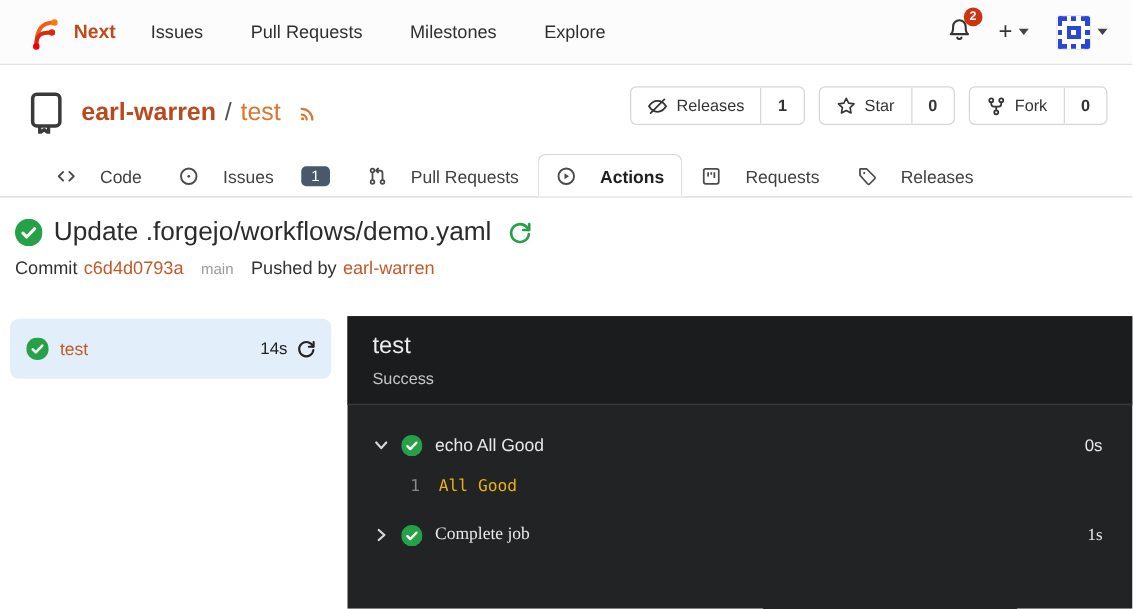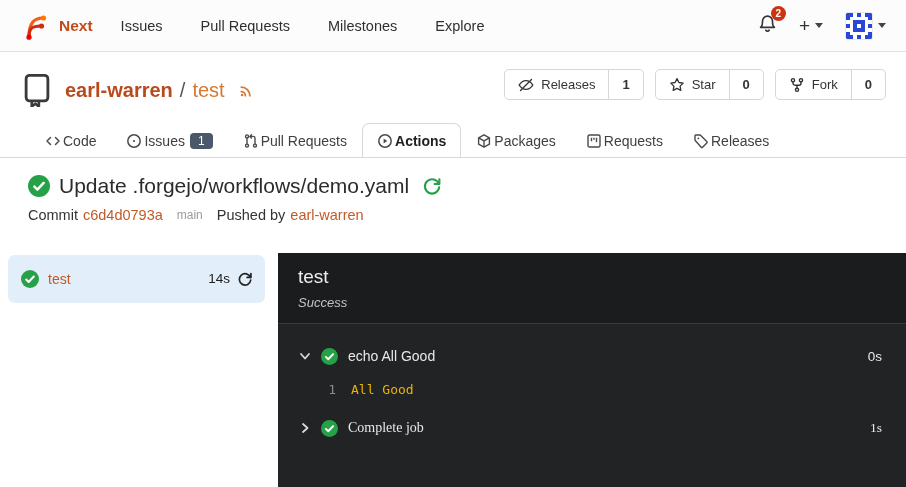--- a/index.html
+++ b/index.html
@@ -43,30 +43,30 @@
   .repo-name { color: #d8772e; font-weight: 400; cursor: pointer; }
   .rss-icon { color: #d8772e; margin-left: 6px; cursor: pointer; }
   .repo-actions { position: absolute; right: 20px; top: 17px; display: flex; gap: 11px; }
   .btn-group { display: flex; border: 1px solid #d6d6d6; border-radius: 5px; background: #fff; overflow: hidden; height: 31px; }
   .btn-main { display: flex; align-items: center; gap: 7px; padding: 0 13px; font-size: 13px; color: #333; cursor: pointer; }
   .btn-count { display: flex; align-items: center; padding: 0 13px; font-size: 13px; font-weight: 700; color: #333; border-left: 1px solid #d6d6d6; cursor: pointer; }
 
   
   .tab-bar { display: flex; align-items: flex-end; padding: 6px 0 0 30px; border-bottom: 1px solid #d8d8d8; white-space: nowrap; overflow: hidden; }
   .tab {
-    display: flex; align-items: center; gap: 2px; padding: 9px 14px; font-size: 14px; color: #404040;
+    display: flex; align-items: center; gap: 19px; padding: 9px 14px; font-size: 14px; color: #404040;
     border: 1px solid transparent; border-bottom: none; border-radius: 7px 7px 0 0; margin-bottom: -1px; cursor: pointer; flex: none;
   }
   .tab .ic { color: #4a4a4a; }
   .tab.active { background: #fff; border-color: #d8d8d8; font-weight: 700; color: #1f1f1f;
     box-shadow: 0 1px 0 #fff; }
   .tab-badge { background: #49586a; color: #fff; font-size: 12px; border-radius: 4px; padding: 1px 8px; margin-left: 3px; }
 
   
-  .run-head { padding: 16px 14px 0 28px; }
+  .run-head { padding: 16px 14px 0 12px; }
   .run-title-row { display: flex; align-items: center; gap: 9px; }
   .run-title { font-size: 21px; font-weight: 500; color: #2b2b2b; }
   .rerun-icon { color: #27a148; margin-left: 4px; cursor: pointer; }
   .run-meta { margin-top: 9px; font-size: 14.5px; color: #333; display: flex; align-items: center; }
   .link { color: #c25a28; text-decoration: none; cursor: pointer; }
   .branch-label { color: #9b9b9b; font-size: 12px; margin: 0 14px; cursor: pointer; }
   .meta-gap { margin-right: 5px; }
 
   
   .job-item {
@@ -77,21 +77,21 @@
   .job-item .job-name { color: #c25a28; font-size: 14px; margin-left: 9px; }
   .job-item .job-right { margin-left: auto; display: flex; gap: 7px; color: #222; }
   .job-item .job-dur { font-size: 13.5px; color: #222; }
 
   .log-panel {
     position: absolute; left: 278px; top: 253px; right: 0; bottom: 0;
     background: #222324; display: flex; flex-direction: column;
   }
   .log-panel-head { background: #1b1c1d; padding: 13px 20px 13px 20px; border-bottom: 1px solid #3b3b3b; }
   .log-job-title { color: #ededed; font-size: 19px; }
-  .log-job-status { color: #c4c4c4; font-size: 13px; margin-top: 7px; font-style: italic; }
+  .log-job-status { color: #c4c4c4; font-size: 13px; margin-top: 7px; }
   .steps { padding-top: 12px; }
   .step-row { display: flex; align-items: center; height: 40px; padding: 0 24px 0 20px; cursor: pointer; }
   .chev { color: #d8d8d8; width: 14px; margin-right: 9px; }
   .step-name { color: #e8e8e8; font-size: 14px; margin-left: 10px; }
   .step-dur { margin-left: auto; color: #e8e8e8; font-size: 13.5px; }
   .log-line { display: flex; align-items: center; height: 26px; padding-left: 44px; font-family: "DejaVu Sans Mono", monospace; font-size: 13px; }
   .log-num { color: #8b8b8b; width: 14px; text-align: right; }
   .log-text { color: #eab308; margin-left: 15px; text-align: center; }
 </style>
 </head>
@@ -252,29 +252,20 @@
       <svg width="16" height="16" viewBox="0 0 16 16" fill="none" stroke="currentColor" stroke-width="1.5">
         <circle cx="8" cy="8" r="6.2"></circle>
           <path d="M6.6 5.6l3.6 2.4-3.6 2.4z" fill="currentColor" stroke="none"></path>
       </svg>
     </span>
     <span>Actions</span>
   </span>
   <span class="tab">
     <span class="ic">
       <svg width="16" height="16" viewBox="0 0 16 16" fill="none" stroke="currentColor" stroke-width="1.4" stroke-linejoin="round">
-        <path d="M8 1.8l5.4 3v6.4l-5.4 3-5.4-3V4.8z"></path>
-          <path d="M2.6 4.8L8 7.8l5.4-3M8 7.8v6.3"></path>
-      </svg>
-    </span>
-    <span>Packages</span>
-  </span>
-  <span class="tab">
-    <span class="ic">
-      <svg width="16" height="16" viewBox="0 0 16 16" fill="none" stroke="currentColor" stroke-width="1.4" stroke-linejoin="round">
         <rect x="2" y="2" width="12" height="12" rx="1.6"></rect>
           <path d="M5.5 4.8v3.4M8 4.8v2M10.5 4.8v4.5"></path>
       </svg>
     </span>
     <span>Requests</span>
   </span>
   <span class="tab">
     <span class="ic">
       <svg width="16" height="16" viewBox="0 0 16 16" fill="none" stroke="currentColor" stroke-width="1.4" stroke-linejoin="round">
         <path d="M2 7.2V2.6A.6.6 0 0 1 2.6 2h4.6l6.6 6.6a1 1 0 0 1 0 1.4l-4.2 4.2a1 1 0 0 1-1.4 0z"></path>

